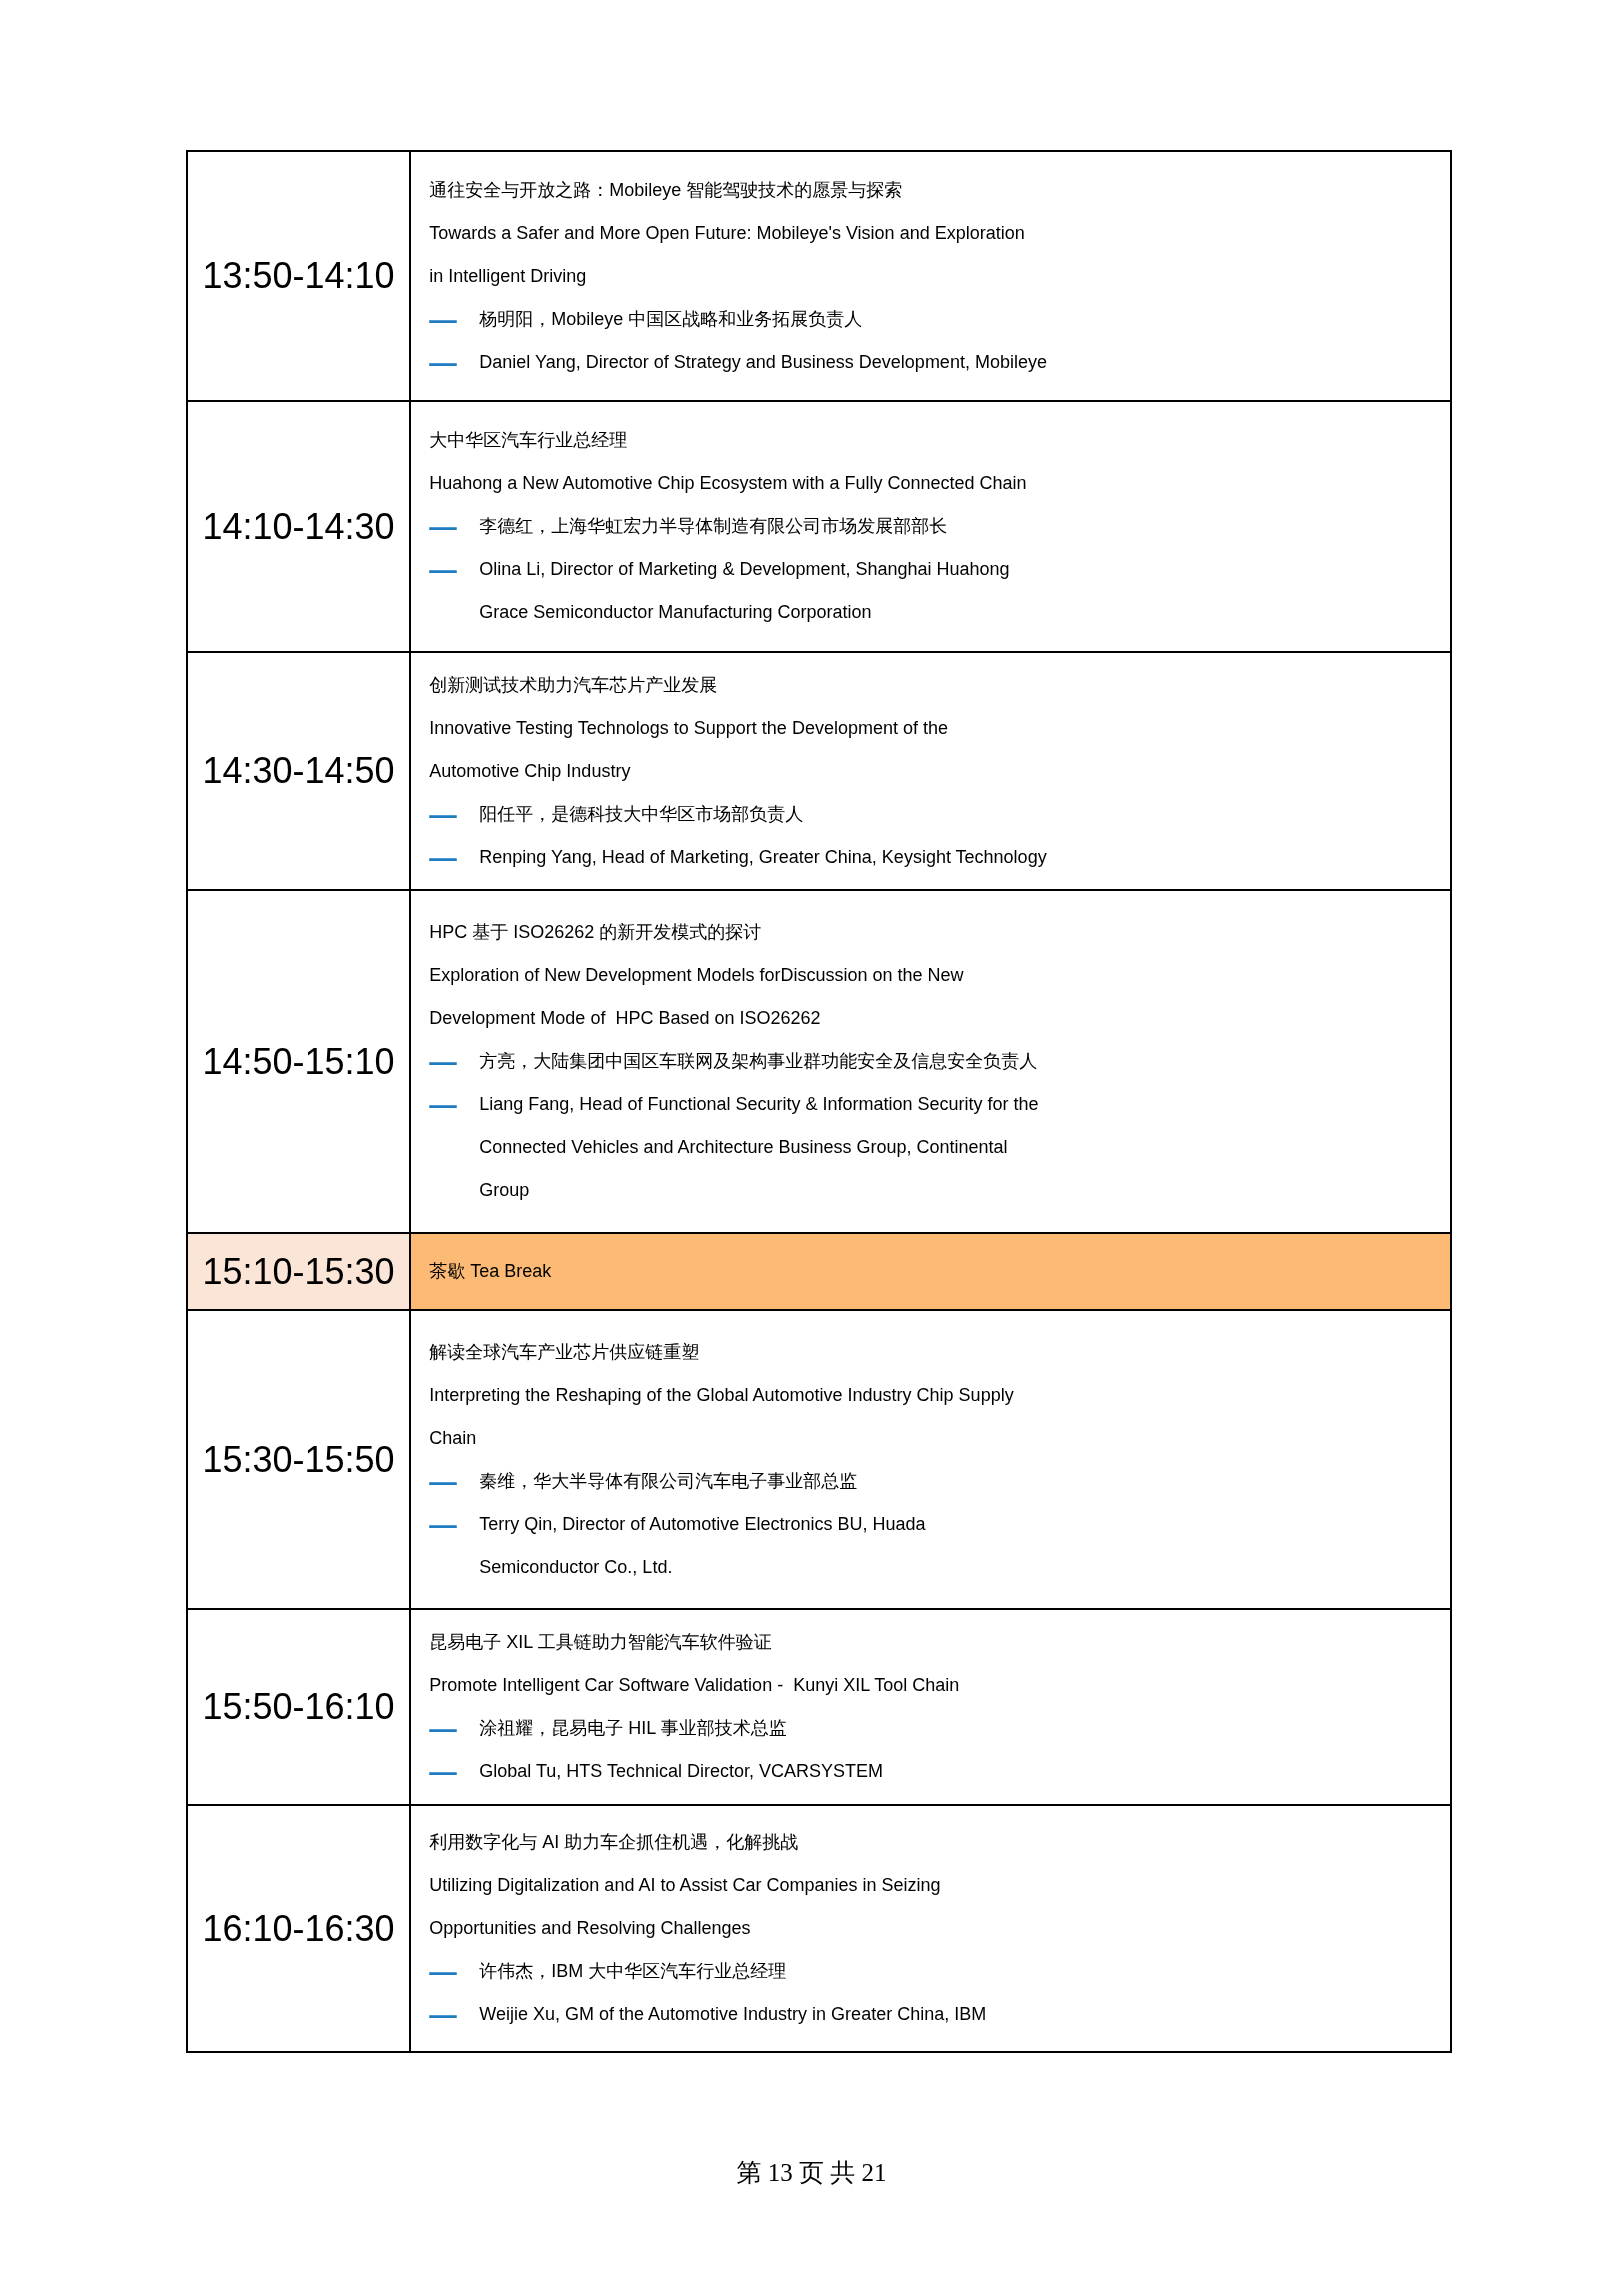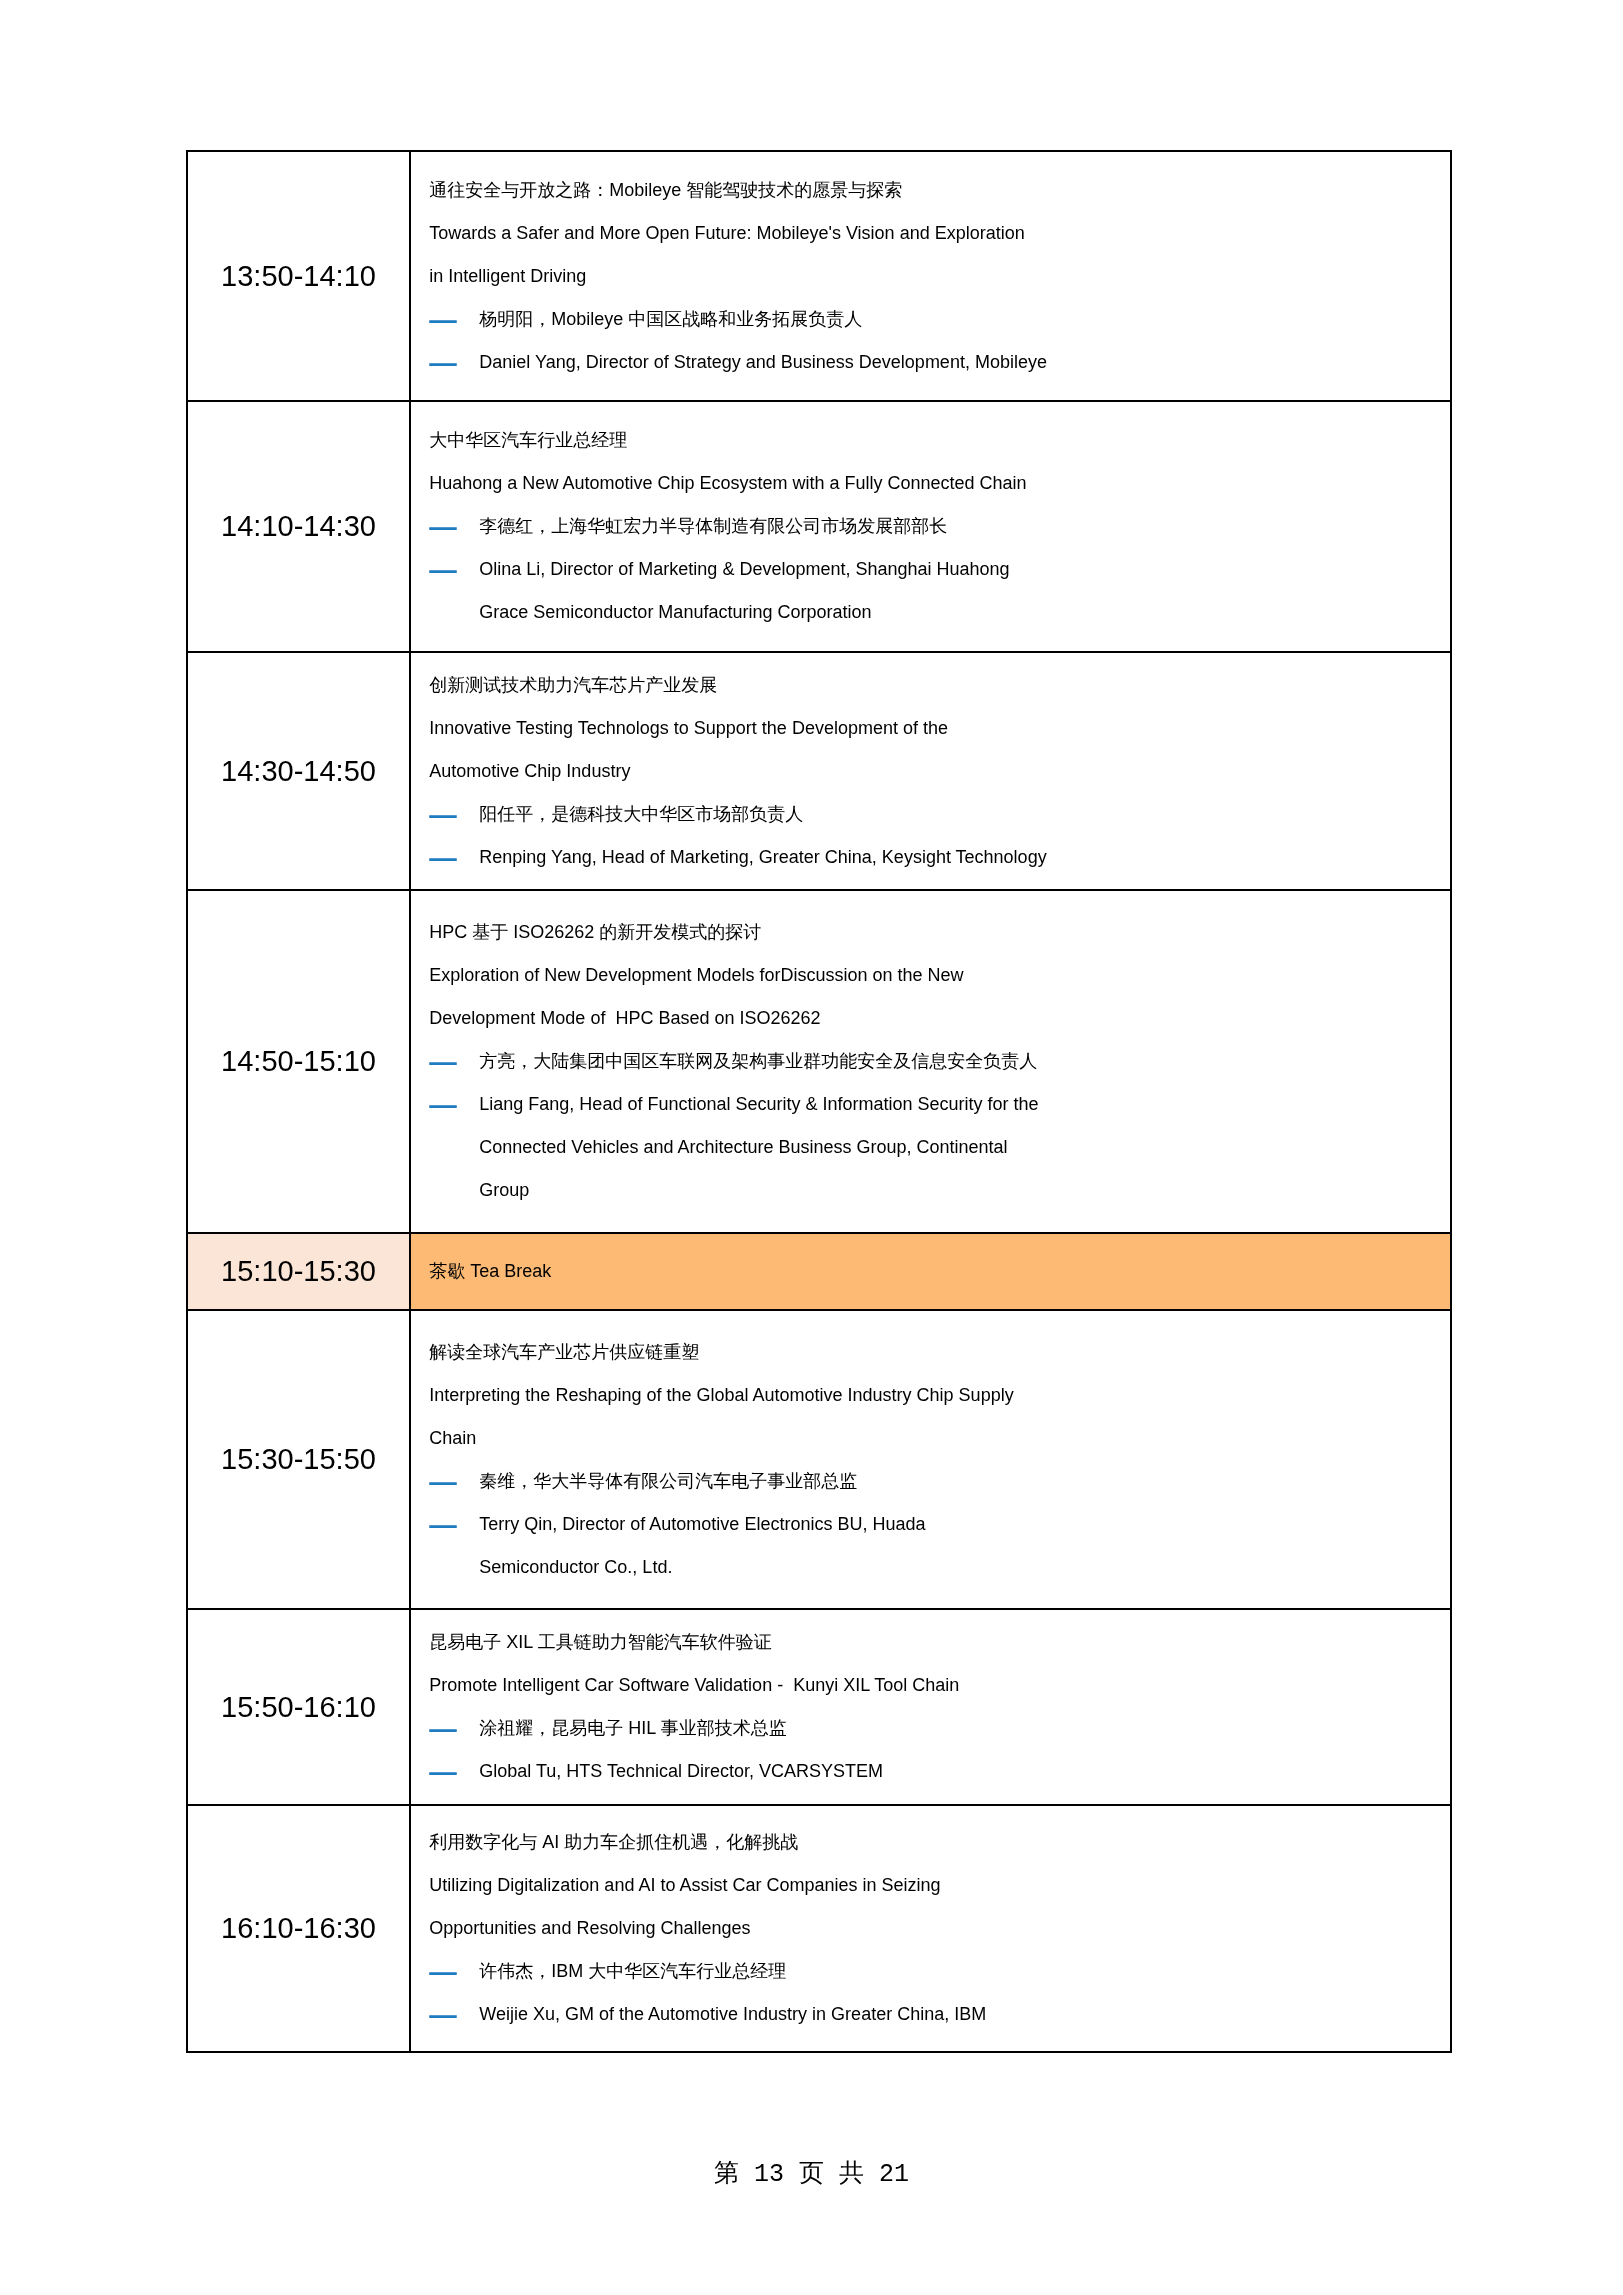--- a/index.html
+++ b/index.html
@@ -25,21 +25,21 @@
   }
   table.agenda td {
     border-left:2px solid #000;
     border-right:2px solid #000;
     border-top:2.6px solid #000;
     border-bottom:2.6px solid #000;
     vertical-align:middle;
   }
   td.time-cell {
     text-align:center;
-    font-size:29px;
+    font-size:36px;
     letter-spacing:0px;
     white-space:nowrap;
   }
   td.content-cell .cell-inner {
     padding:10.5px 17px 10.5px 18.3px;
   }
   .title-cn, .title-en, .speaker-text, .break-label {
     font-size:18px;
     line-height:43px;
     white-space:pre-wrap;
@@ -52,21 +52,21 @@
     line-height:43px;
     font-weight:bold;
   }
   .speaker-text { flex:1 1 auto; }
   tr.break-row td { }
   .footer {
     position:absolute;
     left:0; top:2156px;
     width:100%;
     text-align:center;
-    font-family:Liberation Mono, monospace;
+    font-family:Liberation Serif, serif;
     font-size:25px;
     color:#000000;
   }
 </style>
 </head>
 <body>
 
 <div class="page">
 
   <table class="agenda">

